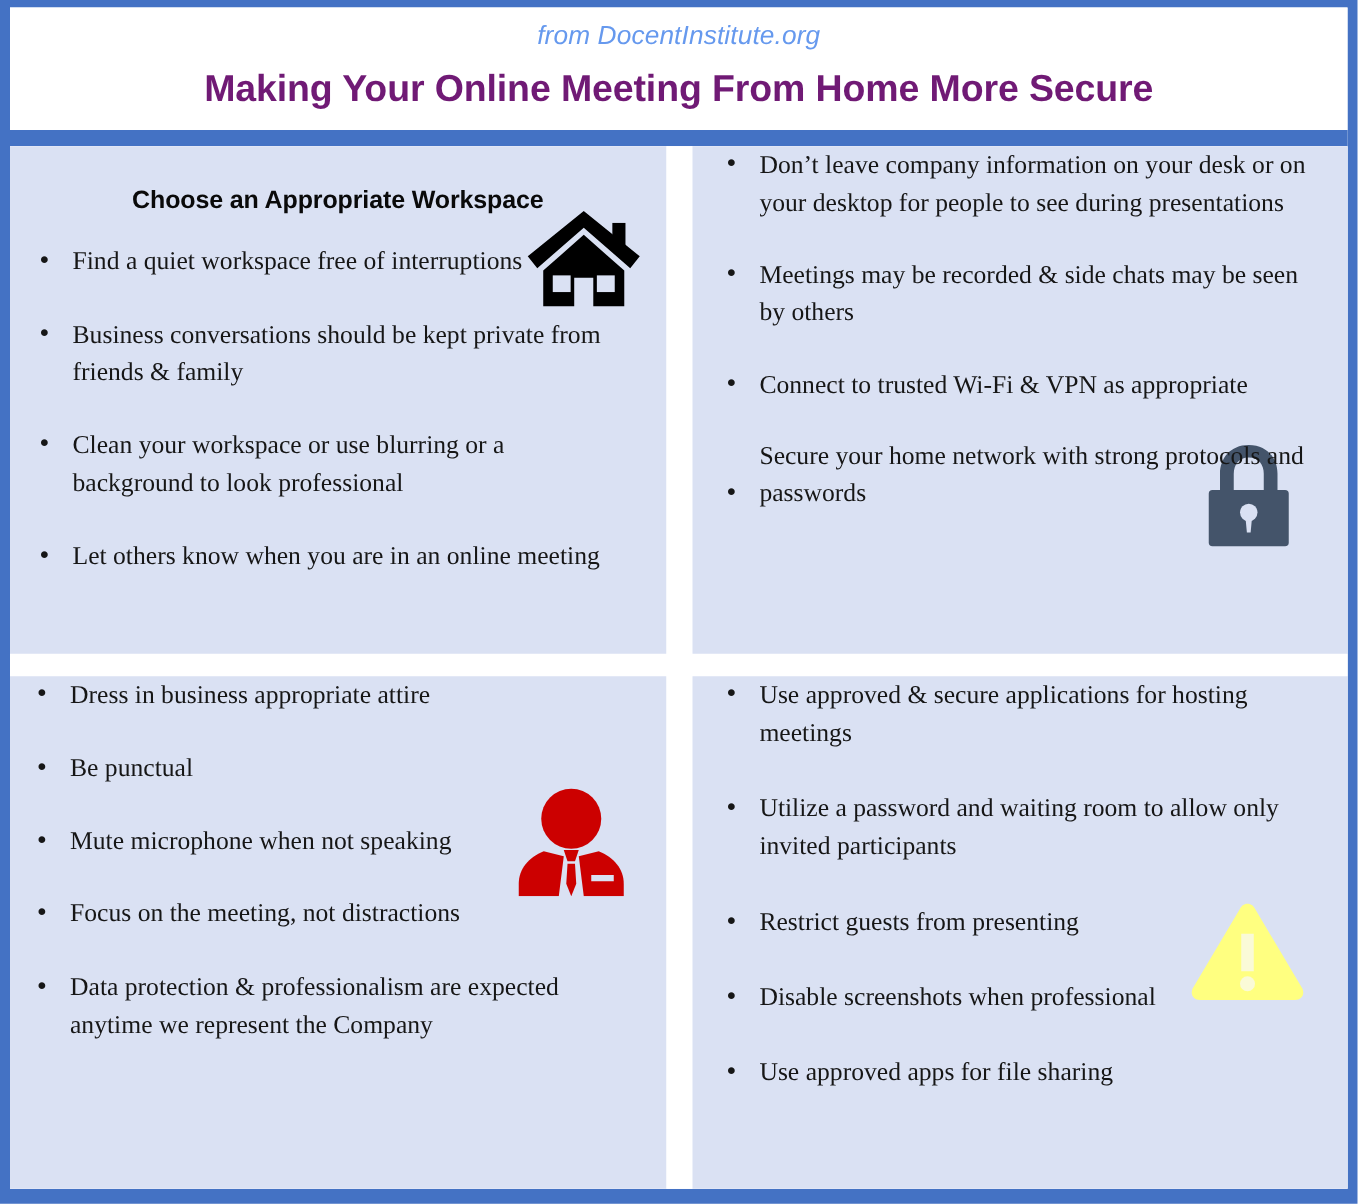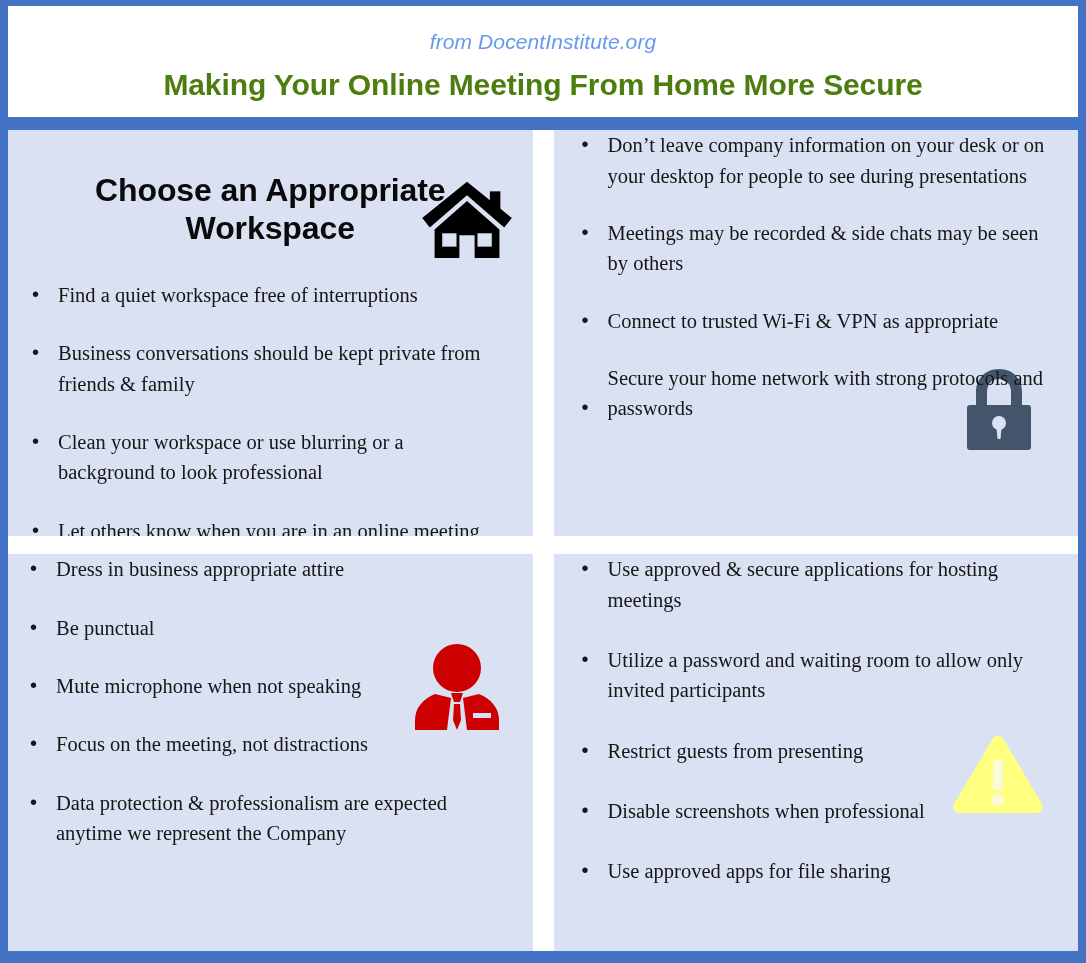--- a/index.html
+++ b/index.html
@@ -25,35 +25,35 @@
     border-bottom: 12px solid #4472C4;
     background: #ffffff;
     display: flex;
     flex-direction: column;
   }
 
   
   .header {
     flex: 0 0 auto;
     background: #ffffff;
-    padding-top: 20px;
+    padding-top: 7px;
     text-align: center;
   }
   .source-line {
     font-size: 21px;
     font-style: italic;
     color: #6699EE;
     line-height: 1.25;
     padding: 3px 0 2px 0;
     letter-spacing: .1px;
   }
   .main-title {
     font-size: 30px;
     font-weight: bold;
-    color: #4d7c0f;
+    color: #701a75;
     line-height: 1.2;
     padding: 10px 0 14px 0;
     letter-spacing: -.1px;
   }
   .divider-bar {
     flex: 0 0 auto;
     height: 13px;
     background: #4472C4;
   }
 
@@ -78,21 +78,21 @@
   .panel {
     flex: 1 1 0;
     min-width: 0;
     background: #DAE1F3;
     position: relative;
     overflow: hidden;
     padding: 0;
   }
   .panel-heading {
     text-align: center;
-    font-size: 32px;
+    font-size: 20px;
     font-weight: bold;
     color: #0a0a0a;
     padding: 14px 8px 6px 8px;
     line-height: 1.2;
     letter-spacing: -.1px;
   }
   .bullet-list {
     list-style: none;
     margin: 0;
     padding: 0 12px 0 22px;

